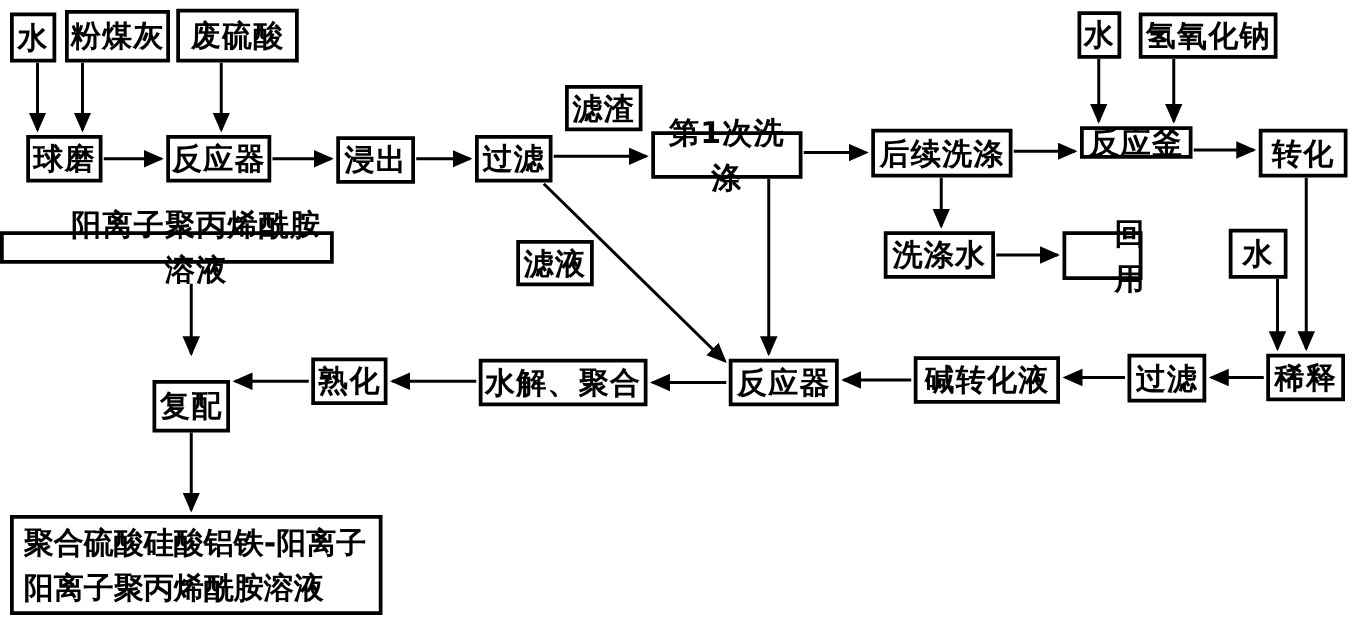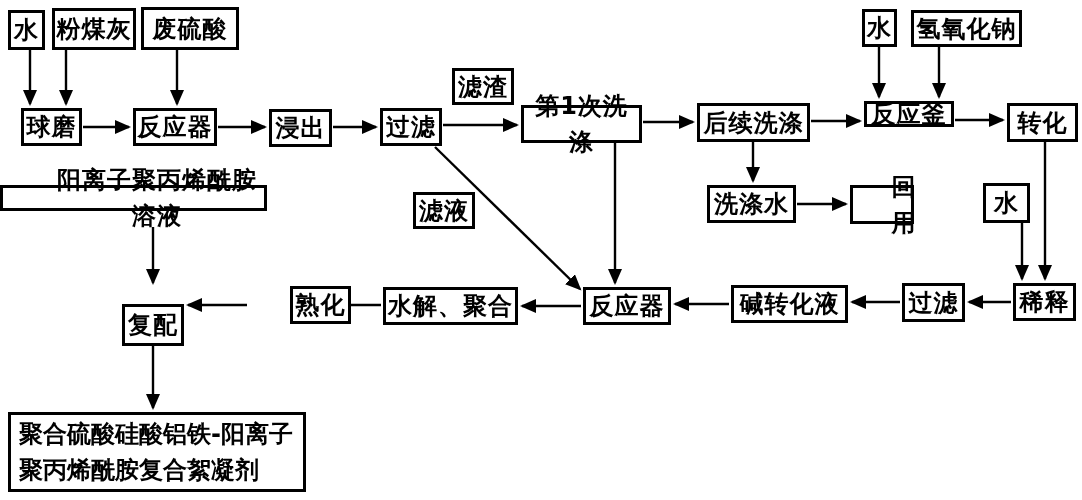--- a/index.html
+++ b/index.html
@@ -99,19 +99,19 @@
       <div class="node" style="left: 862px; top: 9px; width: 35px; height: 38px; border-color: rgb(0, 0, 0);">水</div>
       <div class="node" style="left: 911px; top: 10px; width: 111px; height: 37px; border-color: rgb(0, 0, 0);">氢氧化钠</div>
       <div class="node" style="left: 707px; top: 185px; width: 89px; height: 38px; border-color: rgb(0, 0, 0); text-align: right;">洗涤水</div>
       <div class="node" style="left: 850px; top: 185px; width: 64px; height: 39px; border-color: rgb(0, 0, 0); padding-left: 44px;">回用</div>
       <div class="node" style="left: 983px; top: 183px; width: 47px; height: 40px; border-color: rgb(0, 0, 0);">水</div>
       <div class="node" style="left: 1013px; top: 283px; width: 63px; height: 38px; border-color: rgb(0, 0, 0);">稀释</div>
       <div class="node" style="left: 902px; top: 283px; width: 63px; height: 39px; border-color: rgb(0, 0, 0);">过滤</div>
       <div class="node" style="left: 731px; top: 285px; width: 117px; height: 38px; border-color: rgb(0, 0, 0);">碱转化液</div>
       <div class="node" style="left: 583px; top: 287px; width: 88px; height: 38px; border-color: rgb(0, 0, 0);">反应器</div>
       <div class="node" style="left: 383px; top: 287px; width: 135px; height: 38px; border-color: rgb(0, 0, 0);">水解、聚合</div>
-      <div class="node" style="left: 249px; top: 286px; width: 61px; height: 38px; border-color: rgb(0, 0, 0); margin-left: 41px;">熟化</div>
+      <div class="node" style="left: 249px; top: 286px; width: 61px; height: 38px; border-color: rgb(0, 0, 0);">熟化</div>
       <div class="node" style="left: 122px; top: 287px; width: 62px; height: 42px; border-color: rgb(0, 0, 0); margin-top: 17px;">复配</div>
       <div class="node" style="left: 0; top: 185px; width: 267px; height: 26px; border-color: rgb(0, 0, 0); padding-left: 47px;">阳离子聚丙烯酰胺溶液</div>
       <div class="node align-left" style="left: 8px; top: 412px; width: 298px; height: 80px; border-color: rgb(0, 0, 0);">聚合硫酸硅酸铝铁-阳离子
-聚丙烯酰胺复合絮凝剂</div>
+阳离子聚丙烯酰胺溶液</div>
     </div>
 </div>
 
 </body></html>

